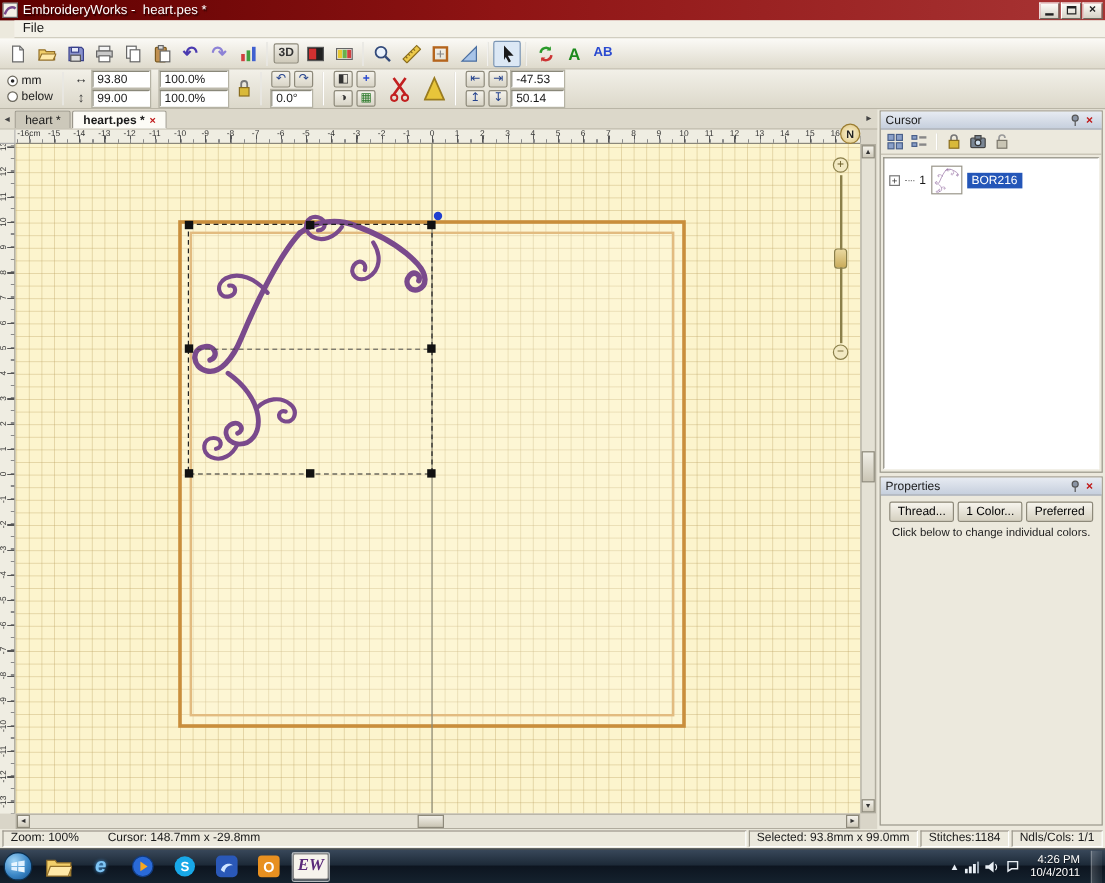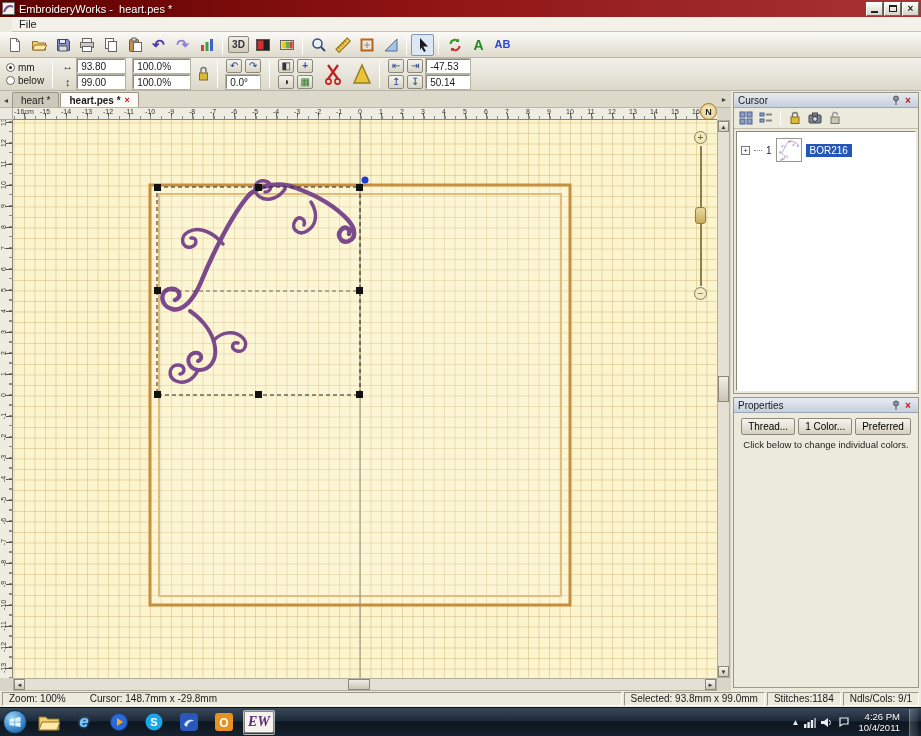--- a/index.html
+++ b/index.html
@@ -659,21 +659,21 @@
     </div>
   </div>
 
   <div id="statusbar">
     <div class="seg grow">
       <span>Zoom: 100%</span>
       <span>Cursor: 148.7mm x -29.8mm</span>
     </div>
     <div class="seg">Selected: 93.8mm x 99.0mm</div>
     <div class="seg">Stitches:1184</div>
-    <div class="seg">Ndls/Cols: 9/1</div>
+    <div class="seg">Ndls/Cols: 1/1</div>
   </div>
 
   <div id="taskbar">
     <div class="orb">
       <svg width="12" height="12" viewBox="0 0 12 12">
           <path d="M0.5 3.2 L5.3 2.2 V5.7 H0.5z" fill="#eaf6ff"></path>
           <path d="M6.2 2 L11.5 1 V5.7 H6.2z" fill="#dff0ff"></path>
           <path d="M0.5 6.4 H5.3 V9.9 L0.5 8.9z" fill="#dff0ff"></path>
           <path d="M6.2 6.4 H11.5 V11 L6.2 10z" fill="#eaf6ff"></path>
         </svg>

